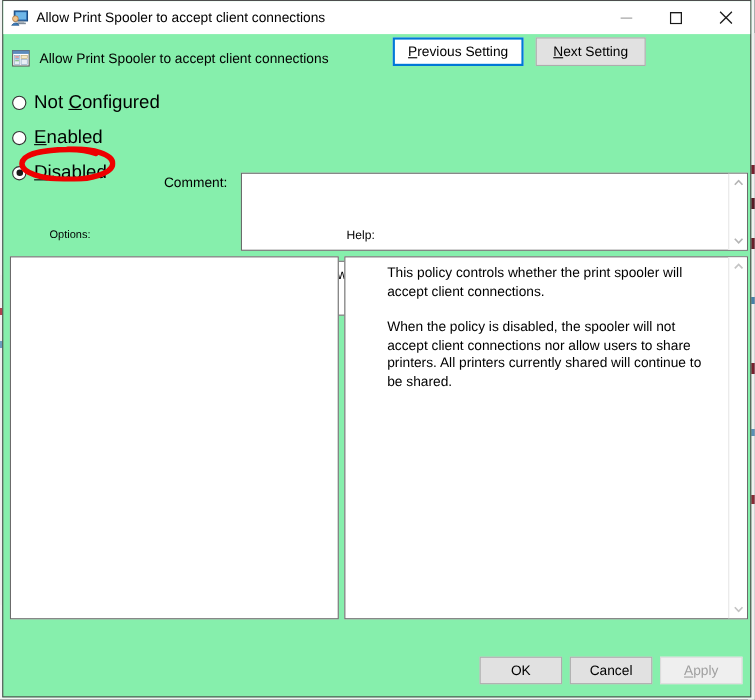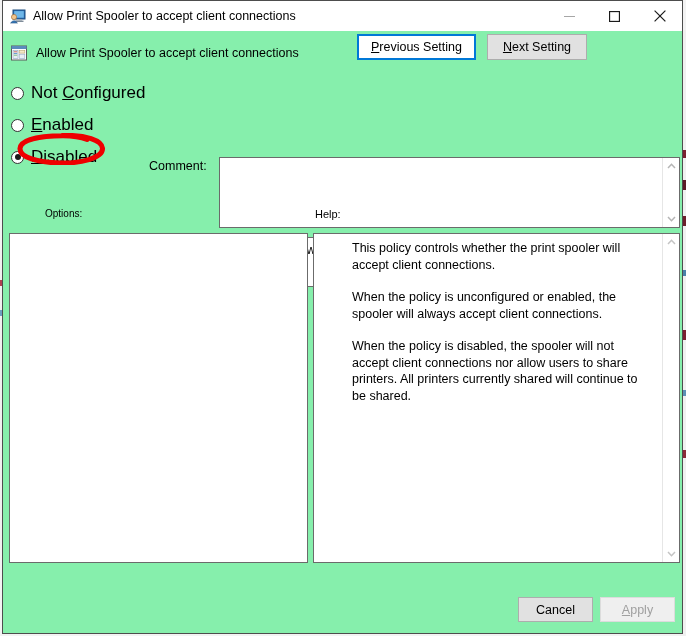--- a/index.html
+++ b/index.html
@@ -474,38 +474,38 @@
   </div>
 
   <div id="panes">
     <div id="options-pane">
       <div></div>
     </div>
 
     <div id="help-pane">
       <div id="help-text">
         <p>This policy controls whether the print spooler will accept client connections.</p>
-        <p>When the policy is unconfigured or enabled, the spooler will always accept client connections.</p>
         <p>When the policy is disabled, the spooler will not accept client connections nor allow users to share printers.  All printers currently shared will continue to be shared.</p>
       </div>
       <div class="vscroll">
         <span class="arrow">
           <svg width="9" height="6" viewBox="0 0 9 6">
               <polyline points="1,5 4.5,1.3 8,5" fill="none" stroke="#c4c4c4" stroke-width="1.5"></polyline>
             </svg>
         </span>
         <span class="arrow">
           <svg width="9" height="6" viewBox="0 0 9 6">
               <polyline points="1,1 4.5,4.7 8,1" fill="none" stroke="#c4c4c4" stroke-width="1.5"></polyline>
             </svg>
         </span>
       </div>
     </div>
   </div>
 
   <div id="footer">
     <div id="footer-buttons">
+      <button class="footer-button">OK</button>
       <button class="footer-button">Cancel</button>
       <button class="footer-button disabled"><span class="ul">A</span>pply</button>
     </div>
   </div>
 
 </div>
 
 </body></html>

